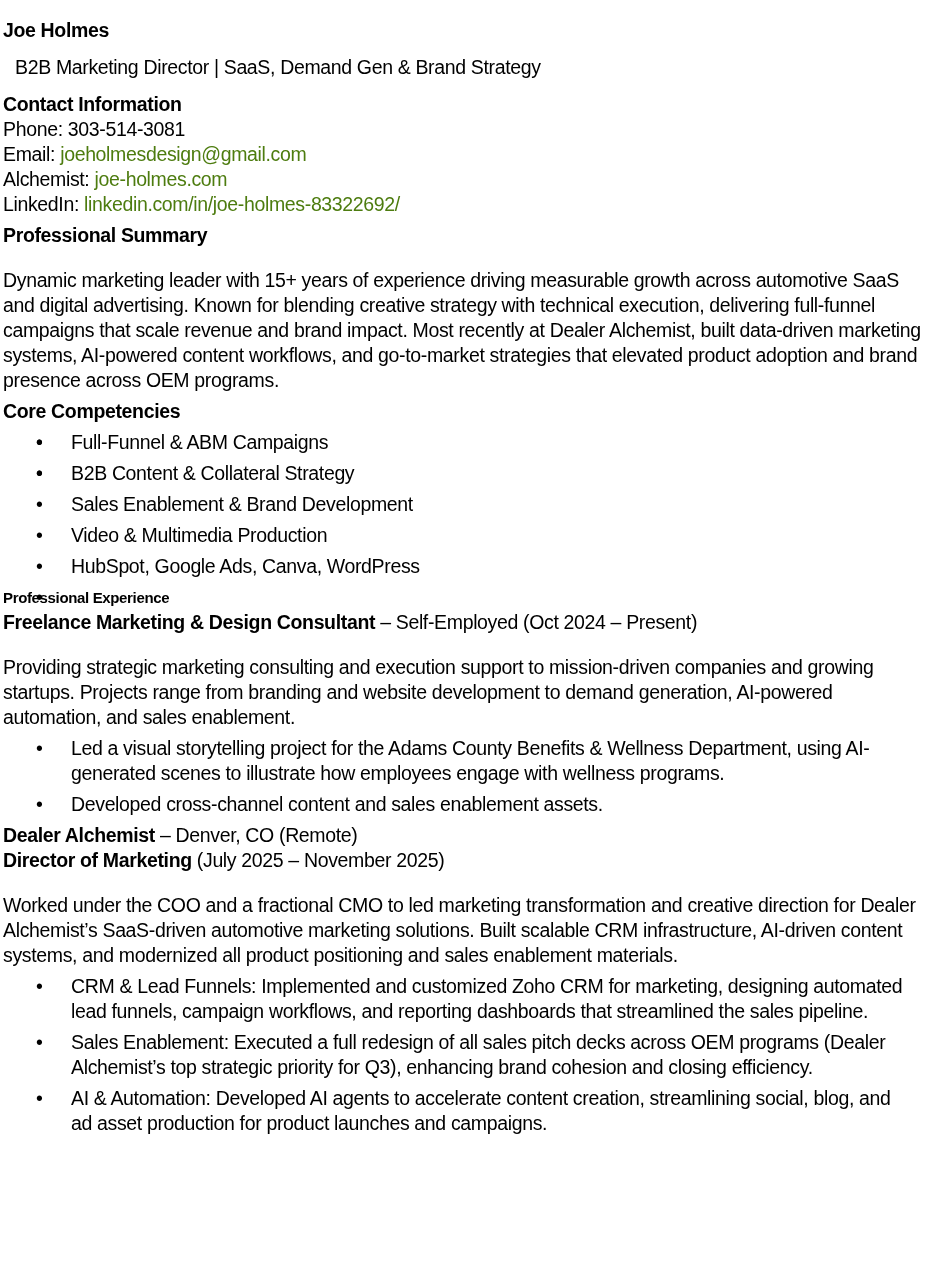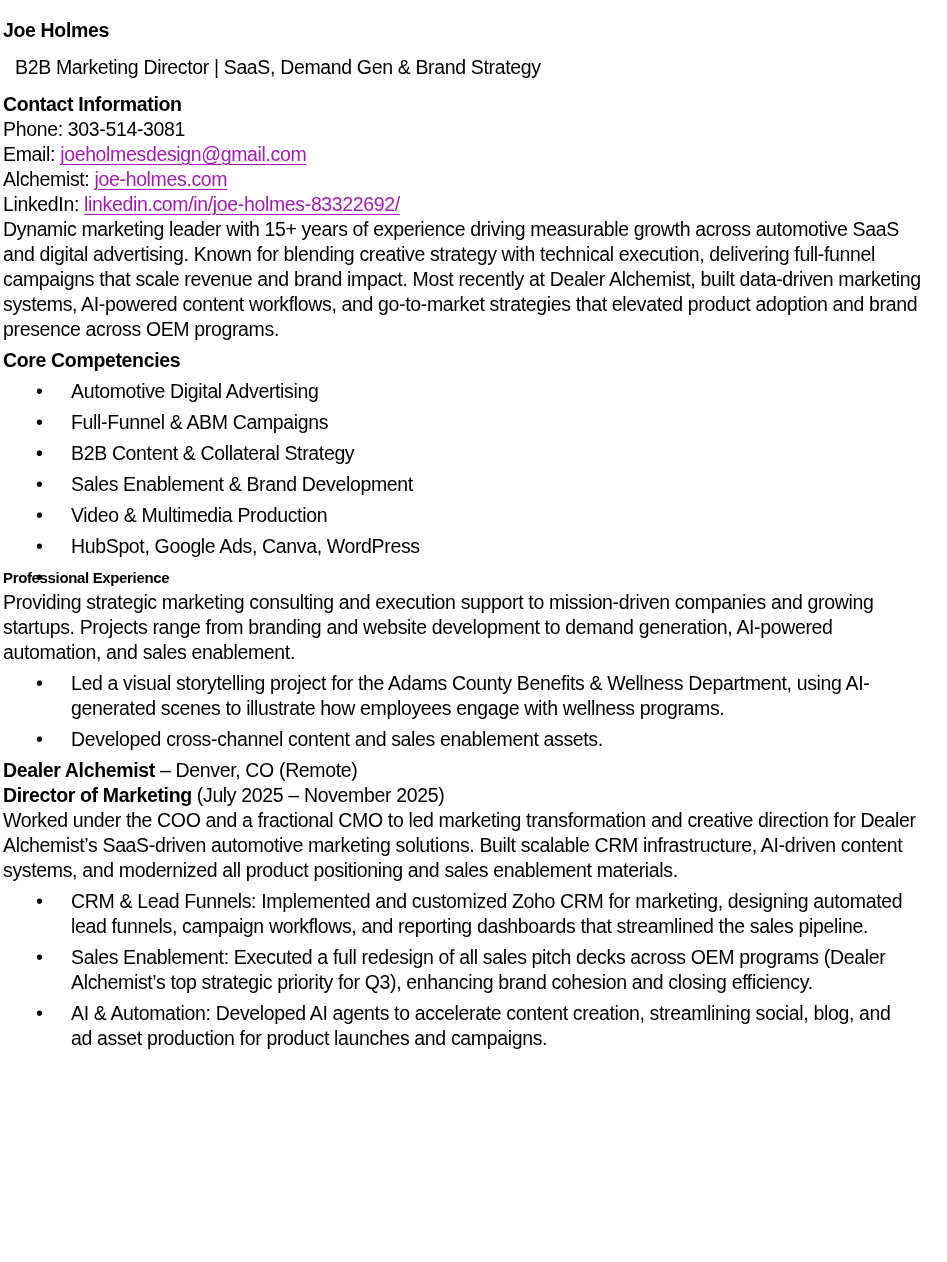--- a/index.html
+++ b/index.html
@@ -12,22 +12,22 @@
       font-size: 19.5px;
       line-height: 25px;
       letter-spacing: -0.35px;
     }
     .page { padding: 18px 0 0 3px; width: 930px; }
     .name { font-weight: bold; margin: 0; }
     .tagline { margin: 12px; }
     h2 { font-size: 19.5px; font-weight: bold; margin: 6px 0 0 0; line-height: 25px; }
     h2.big { font-size: 15px; margin-top: 6px; }
     p { margin: 0; }
-    .para { margin-top: 0; }
-    a { color: #a21caf; text-decoration: underline; text-underline-offset: 3px; text-decoration-thickness: 1px; margin-top: 34px; }
+    .para { margin-top: 20px; }
+    a { color: #4d7c0f; text-underline-offset: 3px; text-decoration-thickness: 1px; margin-top: 34px; }
     ul { list-style: none; margin: 6px 0 0 0; padding: 0; }
     ul li { position: relative; padding-left: 68px; margin-bottom: 6px; padding-right: 30px; }
     ul li .bullet { position: absolute; left: 33px; top: 0; }
     .comp li { margin-bottom: 6px; }
     .job-line { margin: 0; }
     .job-line b { font-weight: bold; }
   </style>
 </head>
 <body>
 
@@ -38,41 +38,43 @@
 
   <section>
     <h2>Contact Information</h2>
     <p><span>Phone: </span><span>303-514-3081</span></p>
     <p><span>Email: </span><a>joeholmesdesign@gmail.com</a></p>
     <p><span>Alchemist: </span><a>joe-holmes.com</a></p>
     <p><span>LinkedIn: </span><a>linkedin.com/in/joe-holmes-83322692/</a></p>
   </section>
 
   <section>
+    <h2>Professional Summary</h2>
     <p class="para">Dynamic marketing leader with 15+ years of experience driving measurable growth across automotive SaaS and digital advertising. Known for blending creative strategy with technical execution, delivering full-funnel campaigns that scale revenue and brand impact. Most recently at Dealer Alchemist, built data-driven marketing systems, AI-powered content workflows, and go-to-market strategies that elevated product adoption and brand presence across OEM programs.</p>
   </section>
 
   <section>
     <h2>Core Competencies</h2>
     <ul class="comp">
-      <li><span class="bullet">•</span><span>Automotive Digital Advertising</span></li>
+      <li><span class="bullet">•</span></li>
       <li><span class="bullet">•</span><span>Full-Funnel &amp; ABM Campaigns</span></li>
       <li><span class="bullet">•</span></li>
       <li><span class="bullet">•</span><span>B2B Content &amp; Collateral Strategy</span></li>
       <li><span class="bullet">•</span><span>Sales Enablement &amp; Brand Development</span></li>
       <li><span class="bullet">•</span><span>Video &amp; Multimedia Production</span></li>
       <li><span class="bullet">•</span><span>HubSpot, Google Ads, Canva, WordPress</span></li>
       <li><span class="bullet">•</span></li>
     </ul>
   </section>
 
   <section>
     <h2 class="big">Professional Experience</h2>
 
     <div>
+      <p class="job-line"><b>Freelance Marketing &amp; Design Consultant</b><span> – Self-Employed (Oct 2024 – Present)</span></p>
       <p class="para">Providing strategic marketing consulting and execution support to mission-driven companies and growing startups. Projects range from branding and website development to demand generation, AI-powered automation, and sales enablement.</p>
       <ul>
         <li><span class="bullet">•</span><span>Led a visual storytelling project for the Adams County Benefits &amp; Wellness Department, using AI-generated scenes to illustrate how employees engage with wellness programs.</span></li>
         <li><span class="bullet">•</span><span>Developed cross-channel content and sales enablement assets.</span></li>
       </ul>
     </div>
 
     <div>
       <p class="job-line"><b>Dealer Alchemist</b><span> – Denver, CO (Remote)</span></p>
       <p class="job-line"><b>Director of Marketing</b><span> (July 2025 – November 2025)</span></p>

